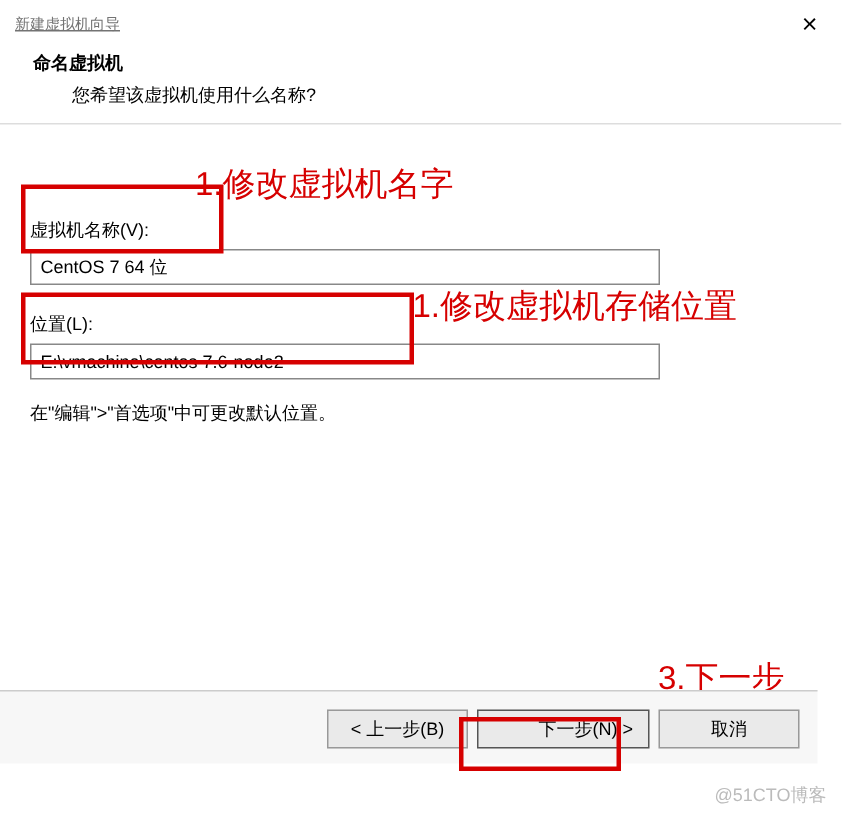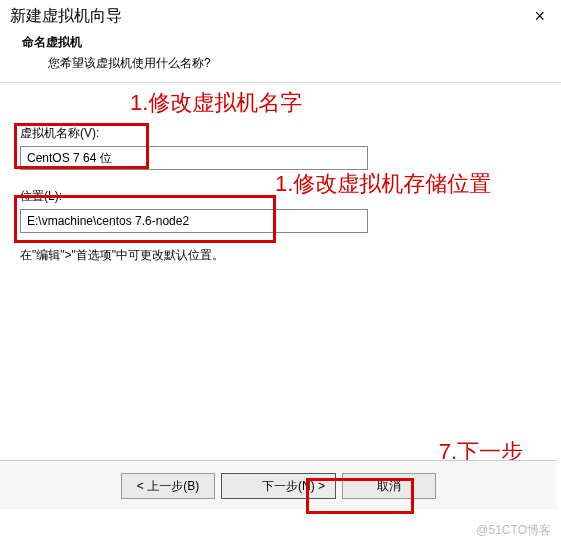--- a/index.html
+++ b/index.html
@@ -17,22 +17,23 @@
       overflow: hidden;
     }
     .titlebar {
       display: flex;
       justify-content: space-between;
       align-items: center;
       padding: 6px 10px 2px 10px;
       height: 28px;
     }
     .titlebar .title {
-      font-size: 16px;
-      color: #000000;
+      font-size: 10px;
+      color: #737373;
+      text-decoration: underline;
     }
     .titlebar .close {
       font-size: 18px;
       font-weight: normal;
       cursor: pointer;
       padding: 0 6px;
       font-family: Arial, sans-serif;
     }
     .header {
       padding: 6px 10px 10px 22px;
@@ -46,39 +47,40 @@
     }
     .header .subheading {
       font-size: 12px;
       color: #000;
       padding-left: 26px;
     }
     .content {
       padding: 10px 20px 10px 20px;
       position: relative;
       min-height: 360px;
+      margin-top: 20px;
     }
     .annotation {
       color: #d60000;
       font-size: 22px;
       font-weight: 400;
       position: absolute;
       font-family: "SimSun", "Microsoft YaHei", sans-serif;
     }
     .anno1 { top: 5px; left: 130px; }
     .anno2 { top: 86px; left: 275px; }
     .anno3 { bottom: -38px; right: 38px; }
     .field-label {
       font-size: 12px;
       color: #000;
       margin-bottom: 4px;
       display: block;
     }
     .text-input {
-      width: 348px;
+      width: 420px;
       height: 24px;
       border: 1px solid #888;
       padding: 2px 6px;
       font-size: 12px;
       font-family: inherit;
       background: #fff;
       color: #000;
     }
     .name-group {
       margin-top: 32px;
@@ -111,25 +113,25 @@
       border: 3px solid #d60000;
       pointer-events: none;
     }
     .hb1 { top: 123px; left: 14px; width: 135px; height: 46px; }
     .hb2 { top: 195px; left: 14px; width: 262px; height: 48px; }
     .hb3 { top: 478px; left: 306px; width: 108px; height: 36px; }
     .footer {
       position: absolute;
       bottom: 36px;
       left: 0;
-      right: 4px;
+      right: 16px;
       border-top: 1px solid #ccc;
       padding: 12px 12px 10px 12px;
       display: flex;
-      justify-content: center;
+      justify-content: flex-end;
       gap: 6px;
       background: #f7f7f7;
     }
     .wiz-btn {
       height: 26px;
       min-width: 94px;
       padding: 0 10px;
       border: 1px solid #999;
       background: #eaeaea;
       font-size: 12px;
@@ -174,21 +176,21 @@
   <div class="location-group">
     <label class="field-label">位置(L):</label>
     <div class="location-row">
       <input type="text" class="text-input" value="E:\vmachine\centos 7.6-node2" style="">
     </div>
   </div>
 
   <div class="hint">在"编辑"&gt;"首选项"中可更改默认位置。</div>
 </div>
 
-<div class="annotation anno3" style="position:absolute; bottom:78px; right:38px;">7.下一步</div>
+<div class="annotation anno3" style="position:absolute; bottom:78px; right:38px;">3.下一步</div>
 
 <div class="footer">
   <button class="wiz-btn">&lt; 上一步(B)</button>
   <button class="wiz-btn primary">下一步(N) &gt;</button>
   <button class="wiz-btn">取消</button>
 </div>
 
 <div class="highlight-box hb1"></div>
 <div class="highlight-box hb2"></div>
 <div class="highlight-box hb3"></div>

